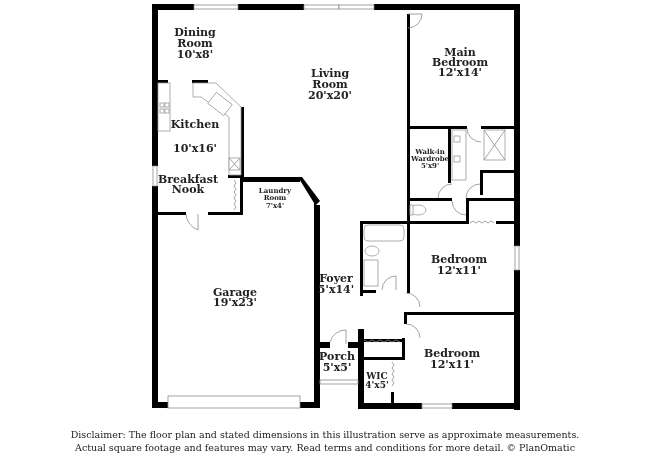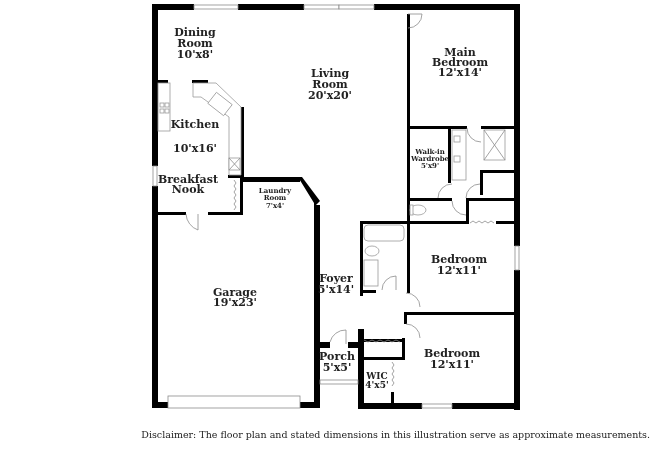--- a/index.html
+++ b/index.html
@@ -194,15 +194,16 @@
     <text class="label lbl-lg" x="452" y="368"><tspan>12'x11'</tspan></text>
 
     <text class="label lbl-lg" x="337" y="360"><tspan>Porch</tspan></text>
     <text class="label lbl-lg" x="337" y="371"><tspan>5'x5'</tspan></text>
 
     <text class="label lbl-sm" style="font-size:9px" x="377" y="379"><tspan>WIC</tspan></text>
     <text class="label lbl-sm" style="font-size:9px" x="377" y="388"><tspan>4'x5'</tspan></text>
   </g>
 </svg>
 
-<div class="disclaimer" style="top:428px;text-align:right;">
+<div class="disclaimer" style="top:428px;">
   <div>Disclaimer: The floor plan and stated dimensions in this illustration serve as approximate measurements.</div>
+  <div>Actual square footage and features may vary. Read terms and conditions for more detail. © PlanOmatic</div>
 </div>
 
 </body></html>

